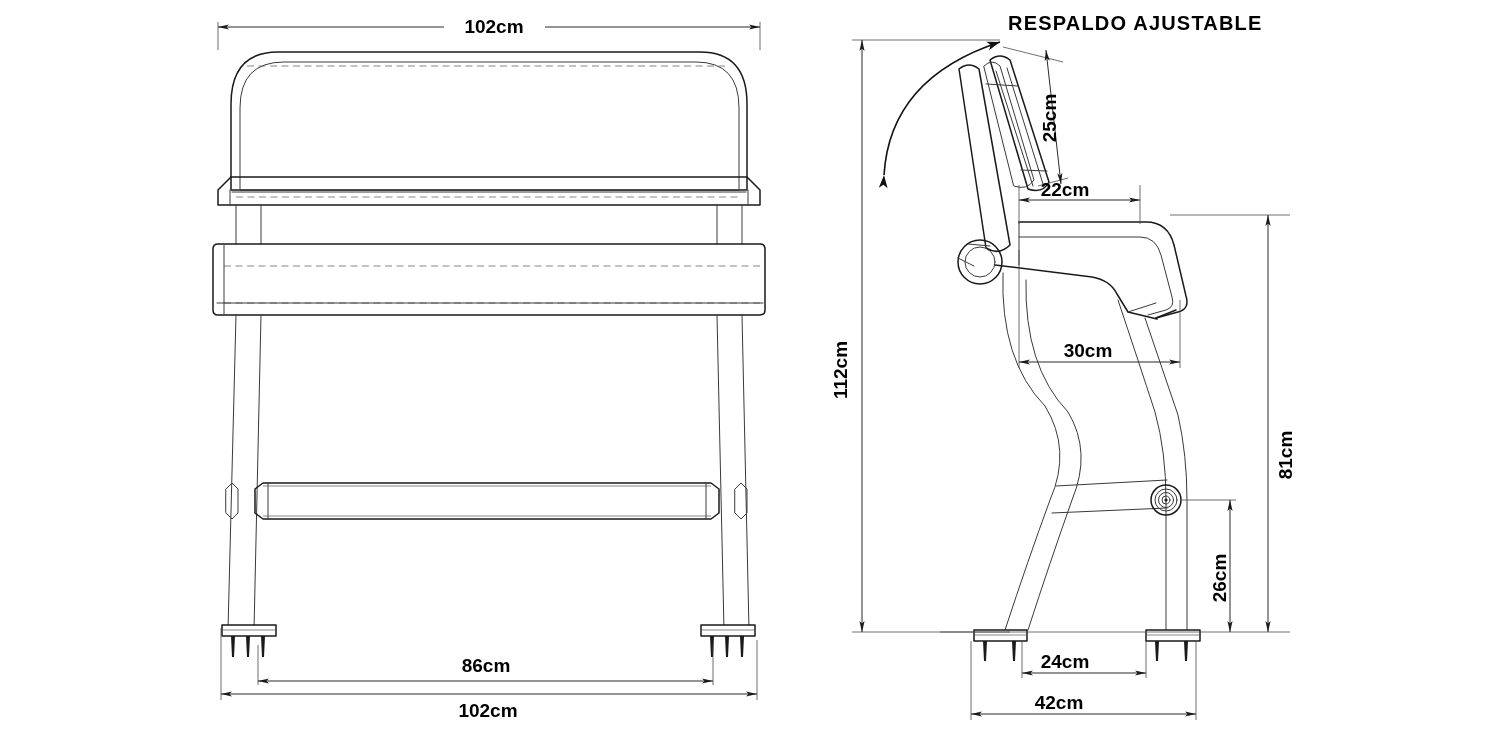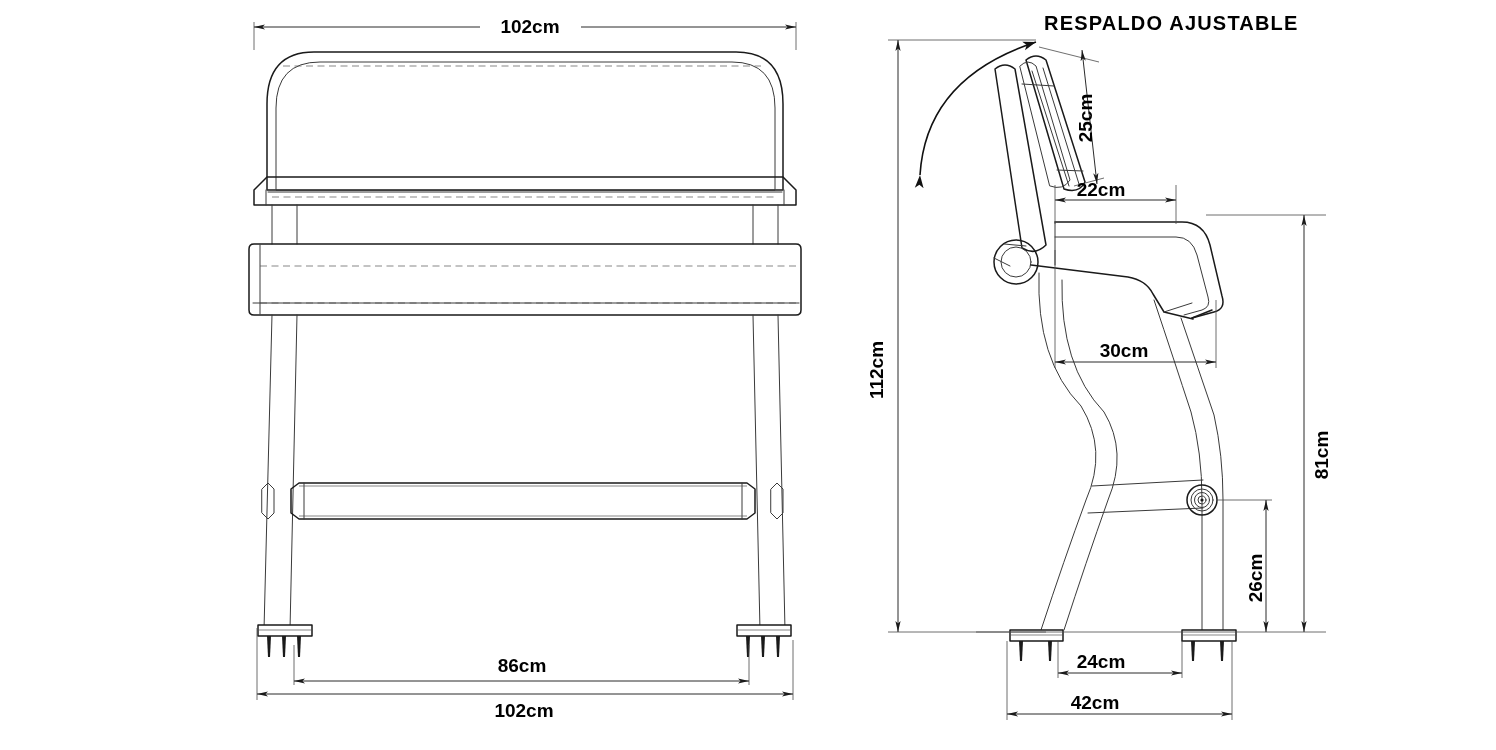--- a/index.html
+++ b/index.html
@@ -14,21 +14,20 @@
     font-family: "Liberation Sans", sans-serif;
     overflow: hidden;
     position: relative;
   }
   #drawing-root {
     position: absolute;
     left: 0;
     top: 0;
     width: 1386px;
     height: 750px;
-    padding-left: 36px;
   }
   svg#cad {
     display: block;
     width: 1496px;
     height: 750px;
   }
   .obj    { fill: none; stroke: #1a1a1a; stroke-width: 1.5; stroke-linejoin: round; stroke-linecap: round; }
   .objthin{ fill: none; stroke: #3a3a3a; stroke-width: 1;   stroke-linejoin: round; stroke-linecap: round; }
   .hair   { fill: none; stroke: #555;    stroke-width: 0.7; }
   .dim    { fill: none; stroke: #2b2b2b; stroke-width: 1;   }

